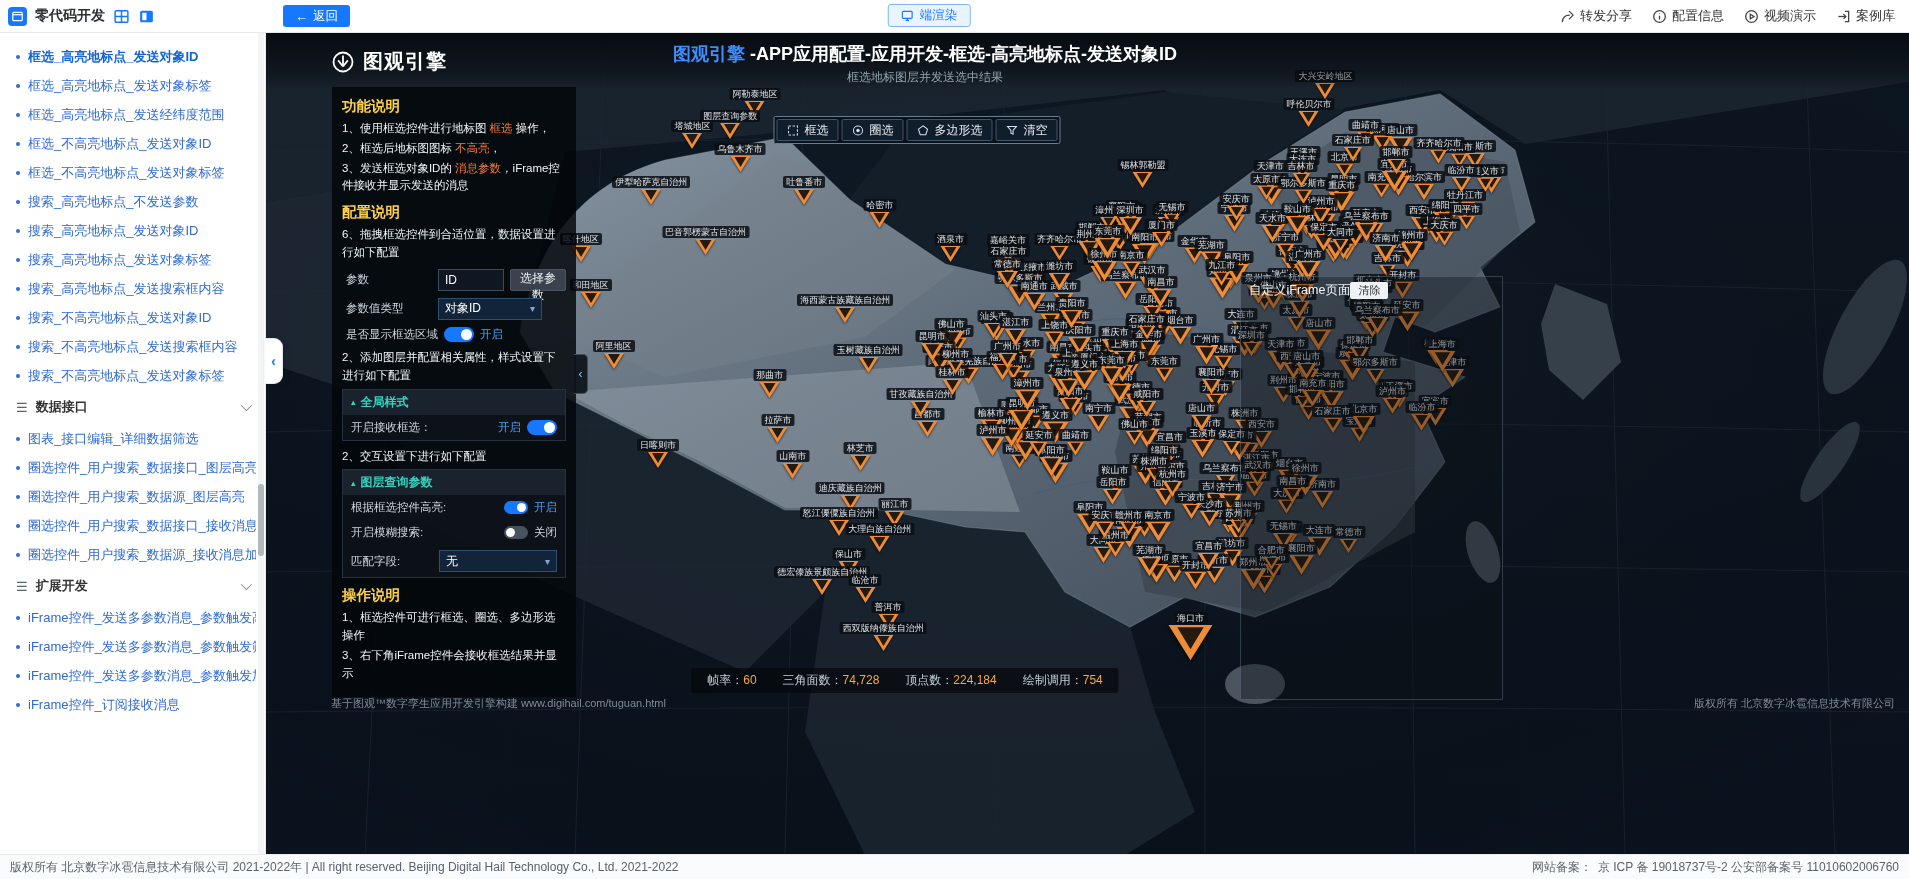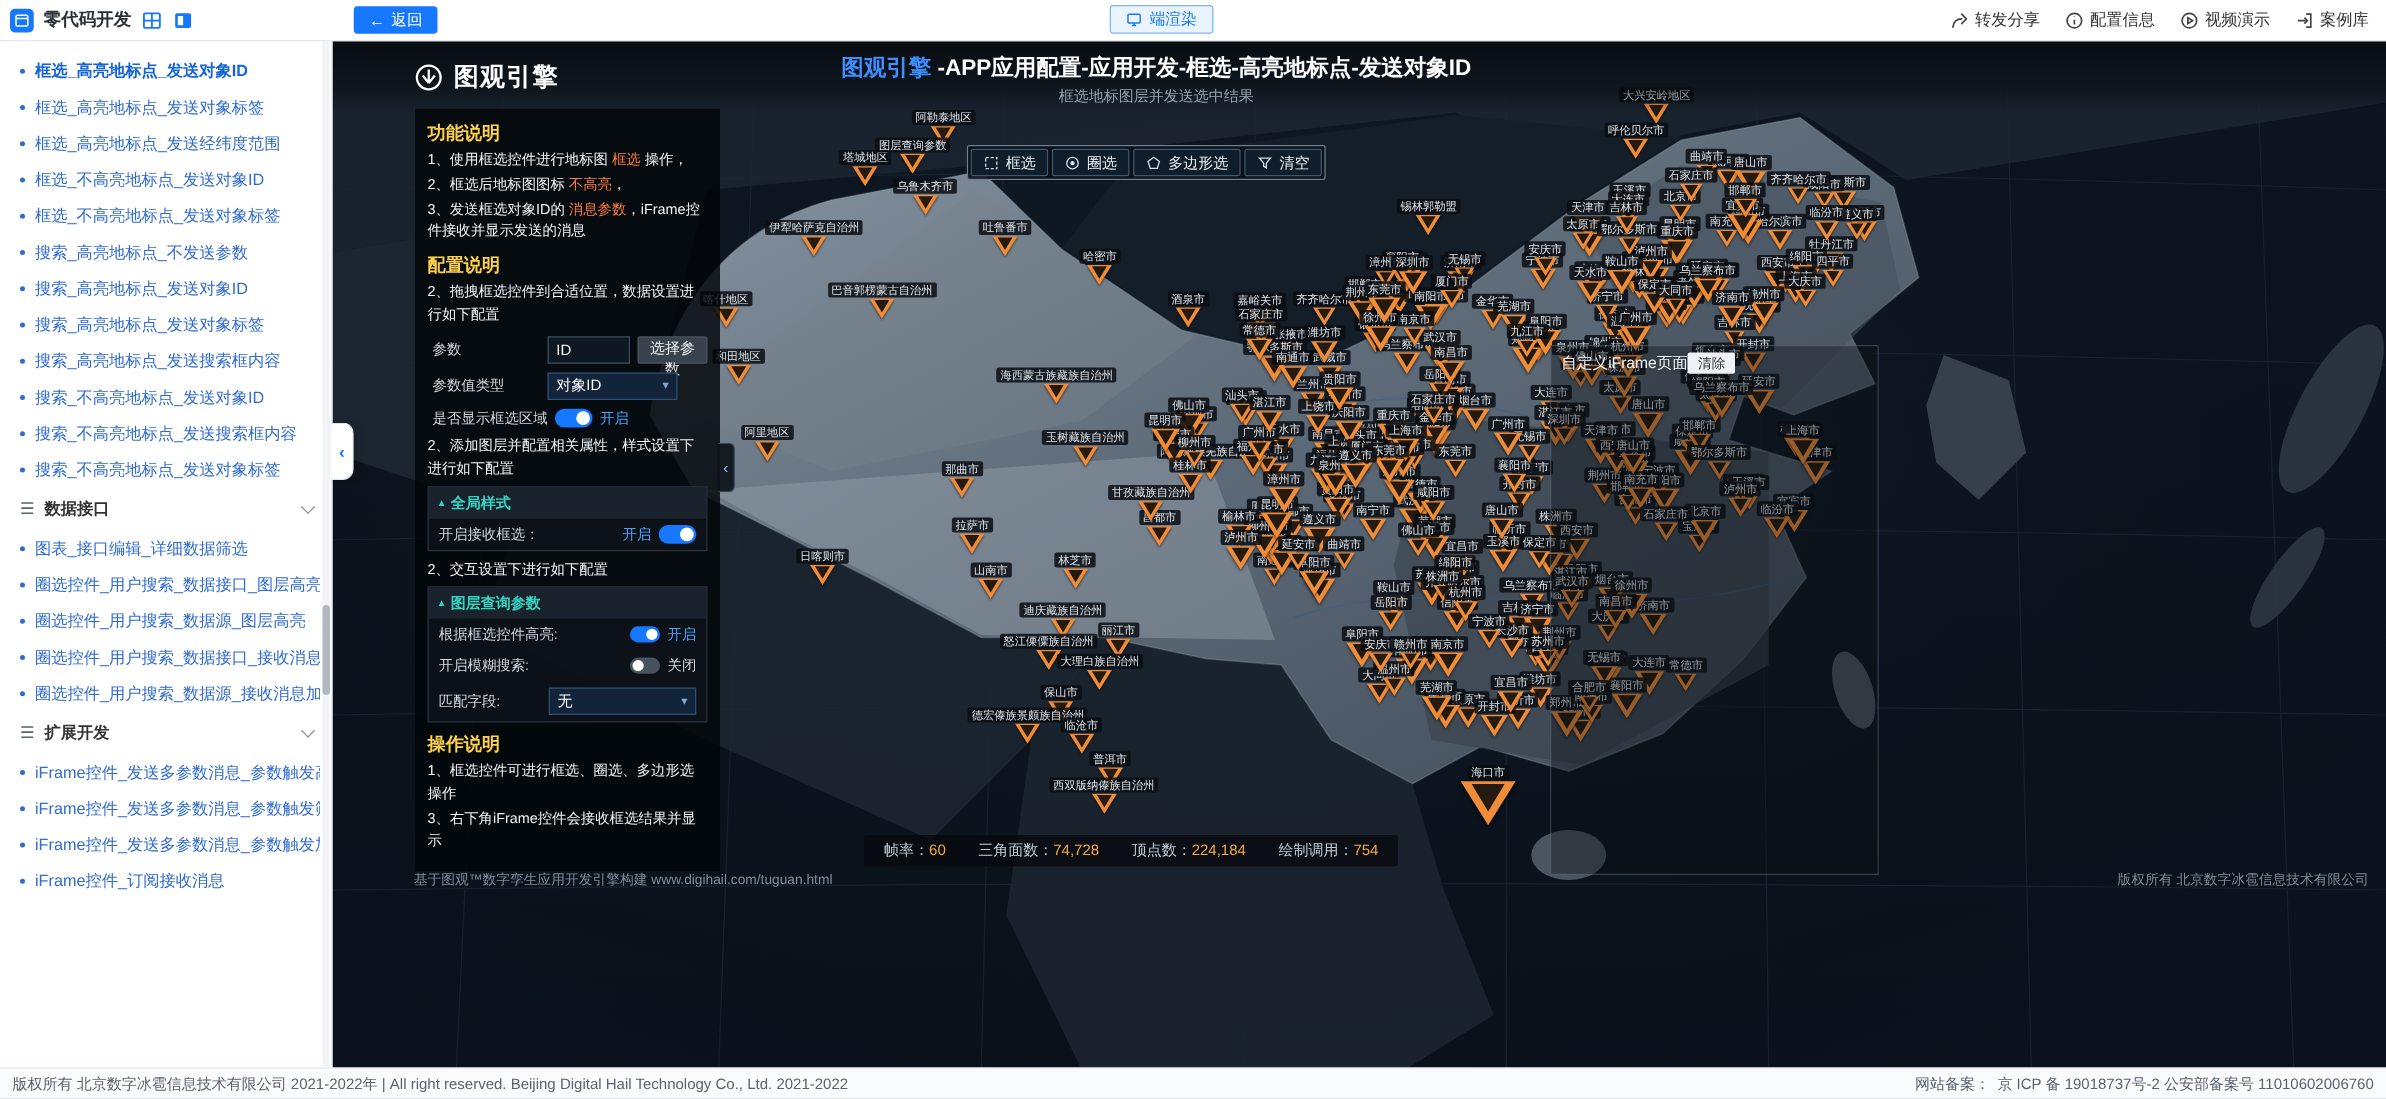--- a/index.html
+++ b/index.html
@@ -2302,21 +2302,21 @@
 
   <div class="config-panel" data-interactable="false">
     <div class="p-head" data-interactable="false">功能说明</div>
     <div data-interactable="false">
         <div class="p-line" data-interactable="false"><span data-interactable="false">1、使用框选控件进行地标图 </span><span class="hl" data-interactable="false">框选</span><span data-interactable="false"> 操作，</span></div>
         <div class="p-line" data-interactable="false"><span data-interactable="false">2、框选后地标图图标 </span><span class="hl" data-interactable="false">不高亮</span><span data-interactable="false">，</span></div>
         <div class="p-line" data-interactable="false"><span data-interactable="false">3、发送框选对象ID的 </span><span class="hl" data-interactable="false">消息参数</span><span data-interactable="false">，iFrame控件接收并显示发送的消息</span></div>
       </div>
 
     <div class="p-head" data-interactable="false">配置说明</div>
-    <div class="p-line" data-interactable="false">2、拖拽框选控件到合适位置，数据设置进行如下配置</div>
+    <div class="p-line" data-interactable="false">6、拖拽框选控件到合适位置，数据设置进行如下配置</div>
 
     <div class="cfg-row" data-interactable="false">
       <span class="cfg-label w86" data-interactable="false">参数</span>
       <input class="cfg-input" data-interactable="true" readonly="" value="ID" style="">
       <button class="cfg-btn" data-interactable="true">选择参数</button>
     </div>
     <div class="cfg-row" data-interactable="false">
       <span class="cfg-label w86" data-interactable="false">参数值类型</span>
       <div class="cfg-select" data-interactable="true">
         <span data-interactable="false">对象ID</span>

